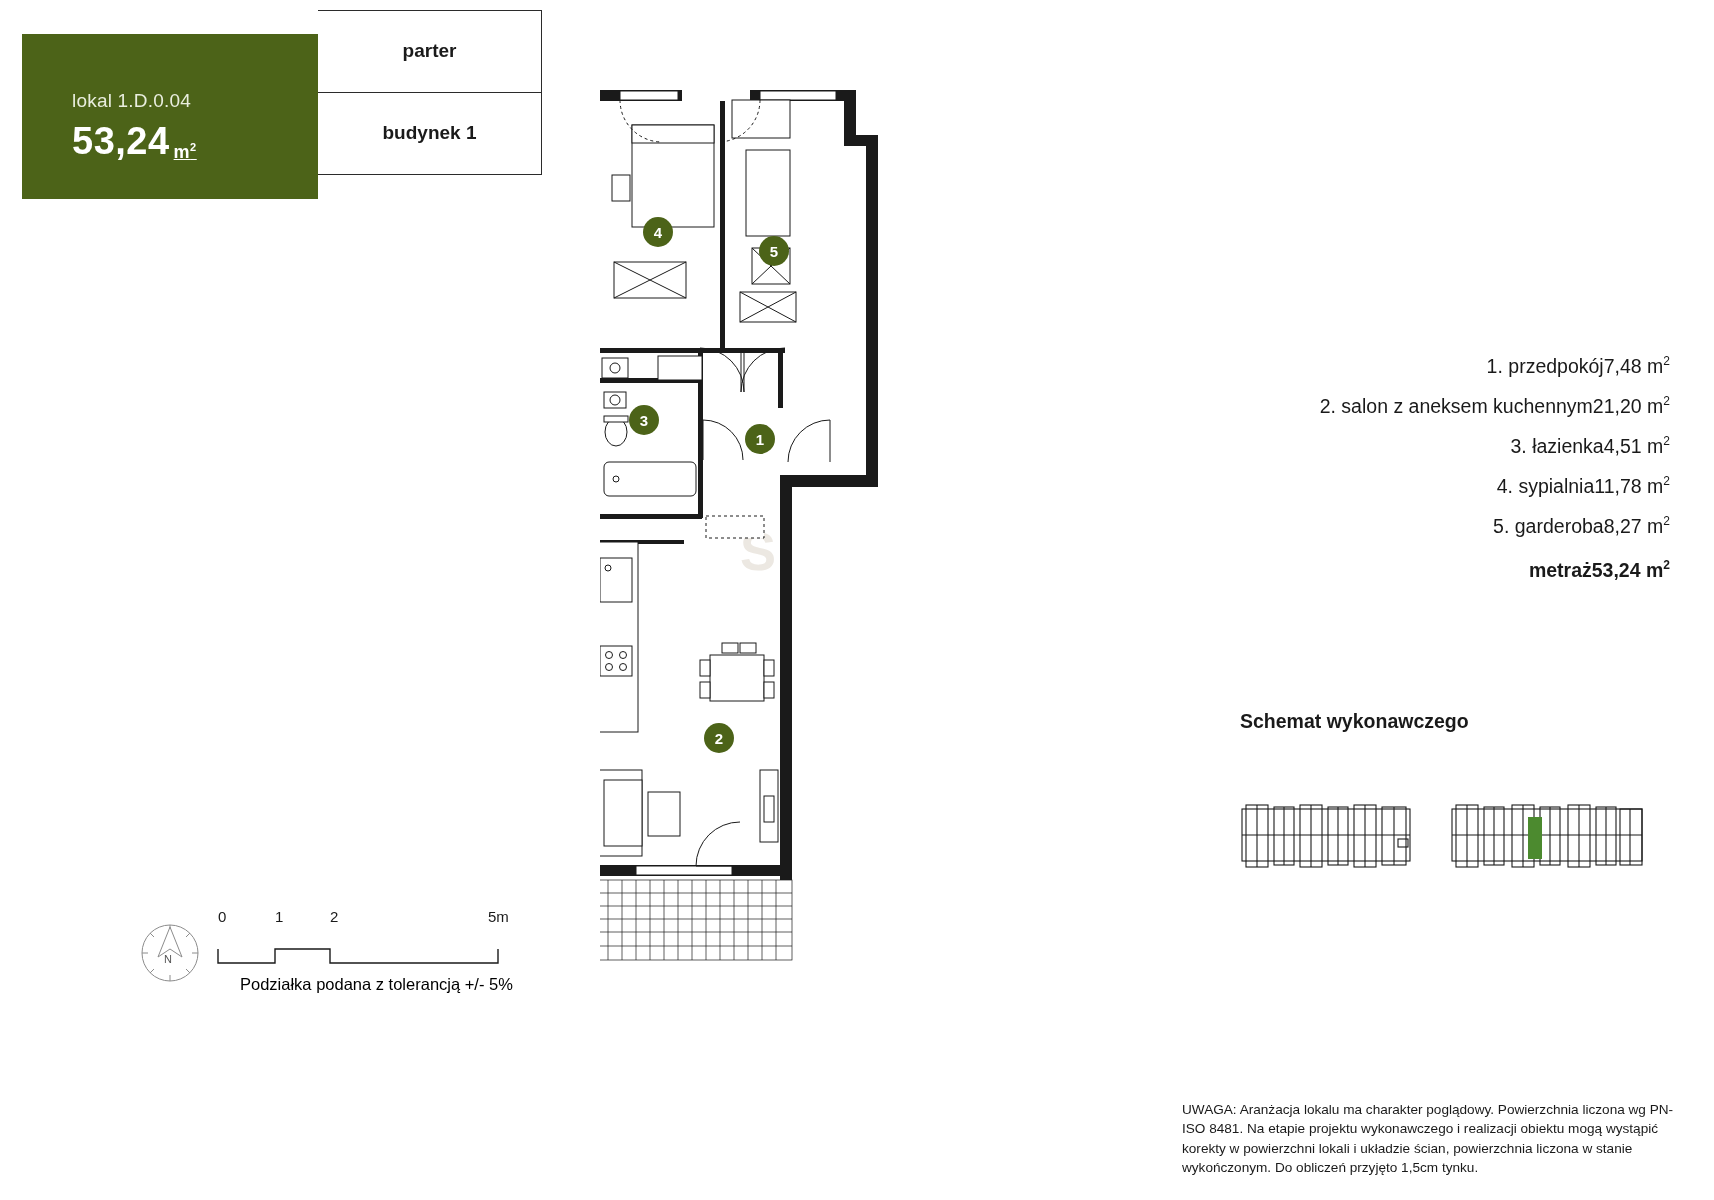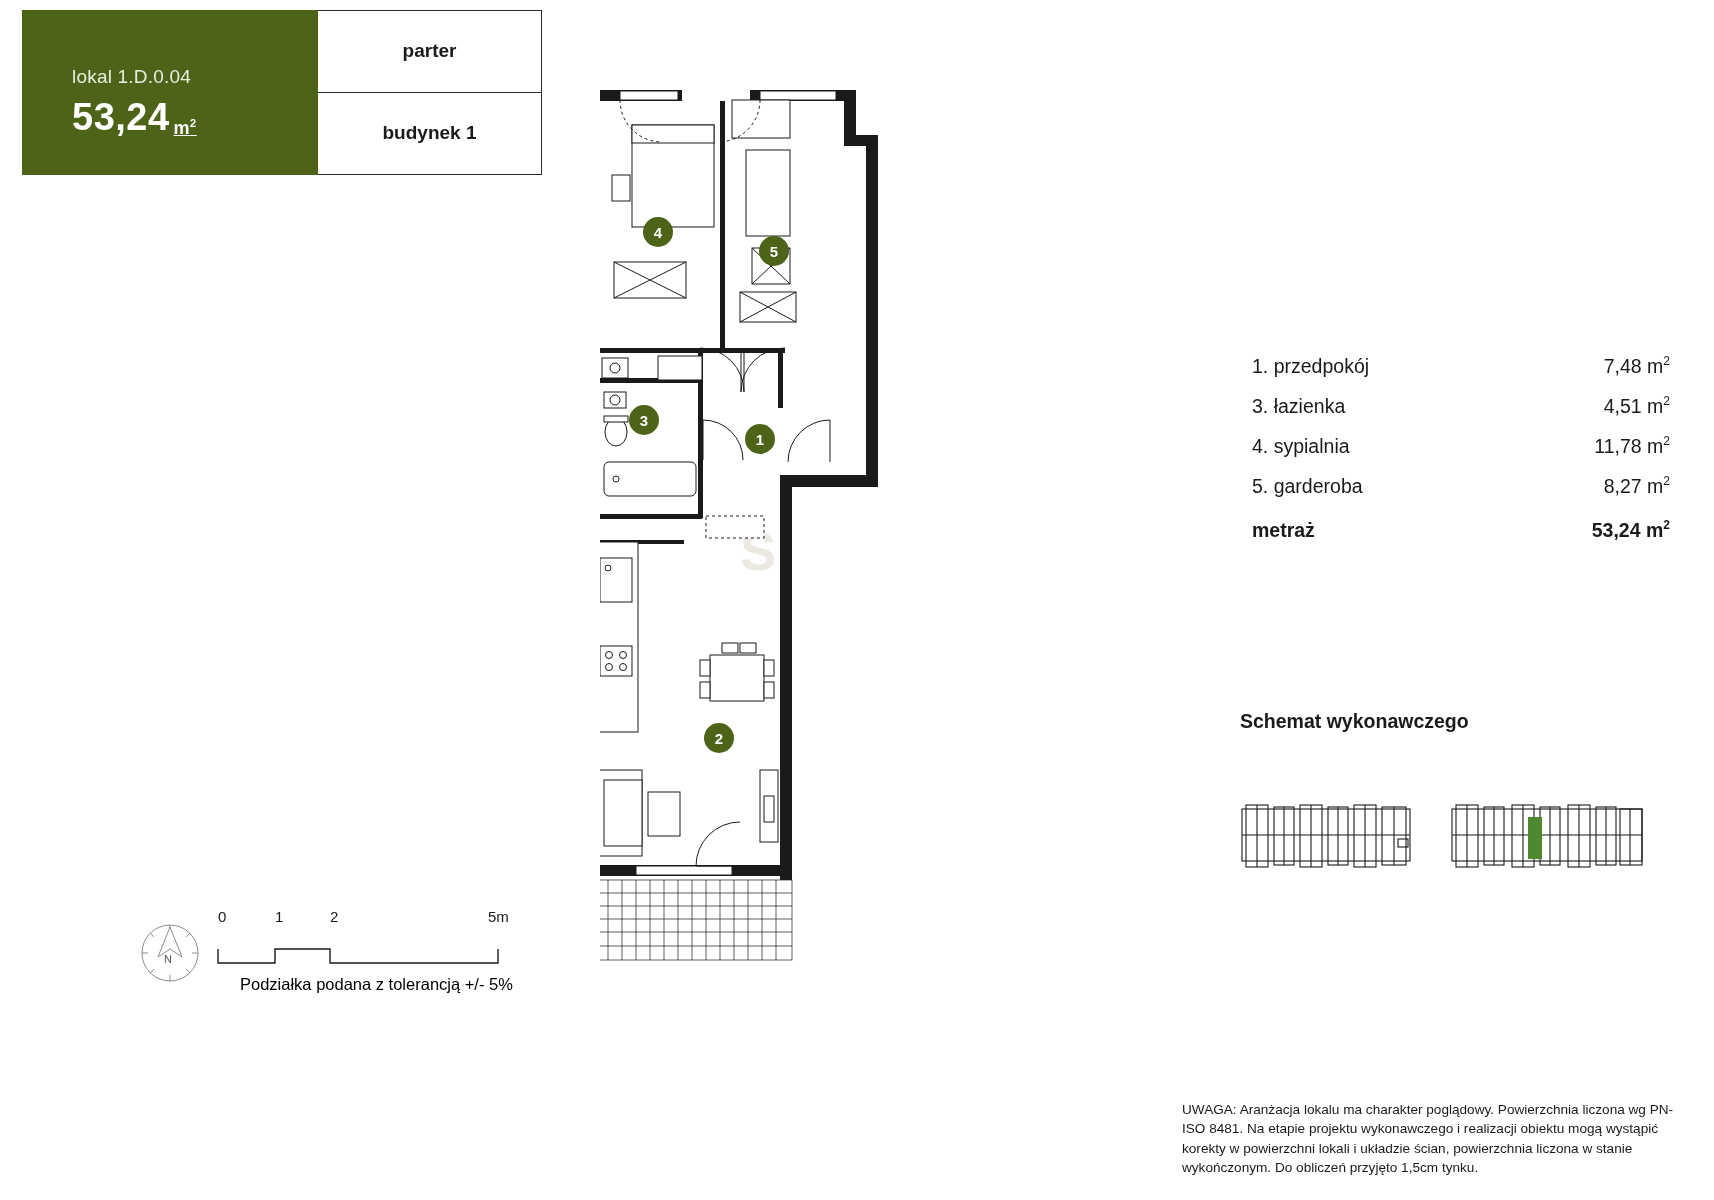--- a/index.html
+++ b/index.html
@@ -17,20 +17,21 @@
   .badge {
     position: absolute; left: 22px; top: 10px;
     width: 520px; height: 165px;
     display: flex;
   }
   .badge-left {
     width: 296px; height: 165px;
     background: #4c6318;
     color: #ffffff;
     padding: 56px 0 16px 50px;
+    margin-top: 24px;
   }
   .badge-left .lokal {
     font-size: 19px; letter-spacing: .2px; font-weight: 400;
     color: #e9eede;
   }
   .badge-left .area {
     margin-top: 10px;
     font-size: 38px; font-weight: 700; letter-spacing: .5px;
     line-height: 1;
   }
@@ -50,21 +51,21 @@
     color: #1a1a1a;
     font-weight: bold;
   }
   .badge-right .cell.top { border-bottom: 1px solid #2b2b2b; }
 
   
   .legend {
     position: absolute; left: 1240px; top: 355px; width: 430px;
   }
   .legend-row {
-    display: flex; justify-content: space-between; align-items: baseline;
+    display: flex; justify-content: flex-end; align-items: baseline;
     font-size: 19.5px; line-height: 1;
     padding: 0 0 19px 0;
     margin-left: 12px;
   }
   .legend-row .label { white-space: nowrap; }
   .legend-row .val { white-space: nowrap; }
   .legend-row .val sup { font-size: 12px; vertical-align: super; }
   .legend-row.total { font-weight: 700; padding-top: 4px; }
 
   
@@ -292,20 +293,24 @@
   <div class="room-num" style="left:629px; top:405px;">3</div>
   <div class="room-num" style="left:643px; top:217px;">4</div>
   <div class="room-num" style="left:759px; top:236px;">5</div>
 
   <div class="legend">
     <div class="legend-row">
       <span class="label">1. przedpokój</span>
       <span class="val"><span>7,48 m</span><sup>2</sup></span>
     </div>
     <div class="legend-row">
+      <span class="label">2. salon z aneksem kuchennym</span>
+      <span class="val"><span>21,20 m</span><sup>2</sup></span>
+    </div>
+    <div class="legend-row">
       <span class="label">3. łazienka</span>
       <span class="val"><span>4,51 m</span><sup>2</sup></span>
     </div>
     <div class="legend-row">
       <span class="label">4. sypialnia</span>
       <span class="val"><span>11,78 m</span><sup>2</sup></span>
     </div>
     <div class="legend-row">
       <span class="label">5. garderoba</span>
       <span class="val"><span>8,27 m</span><sup>2</sup></span>

